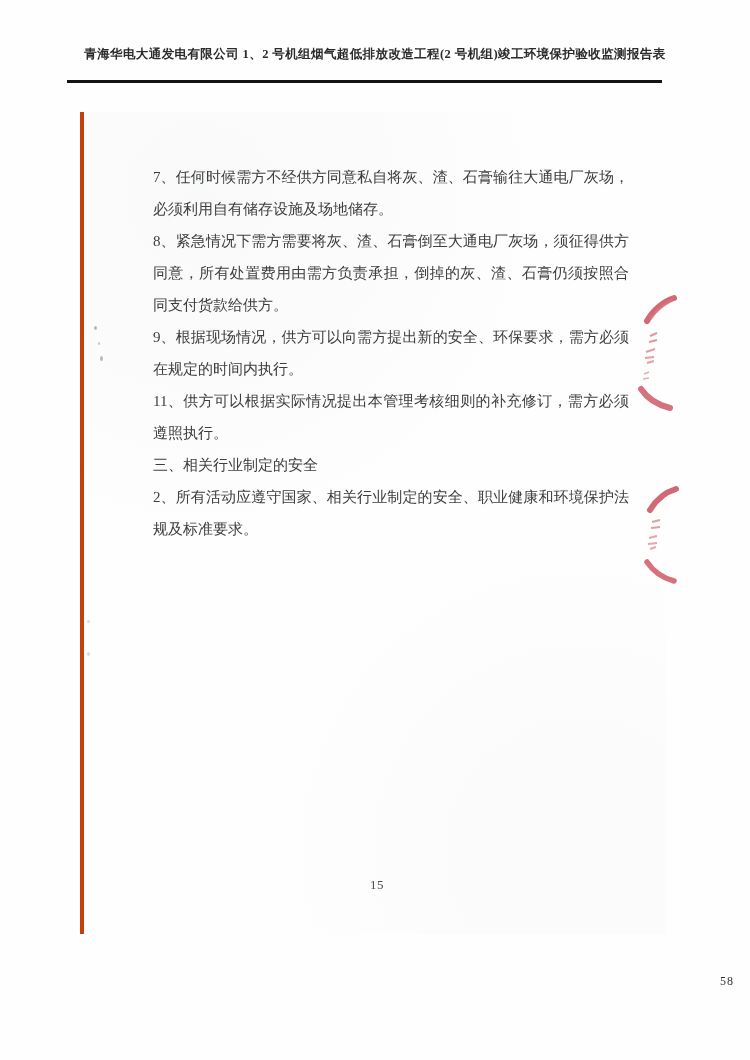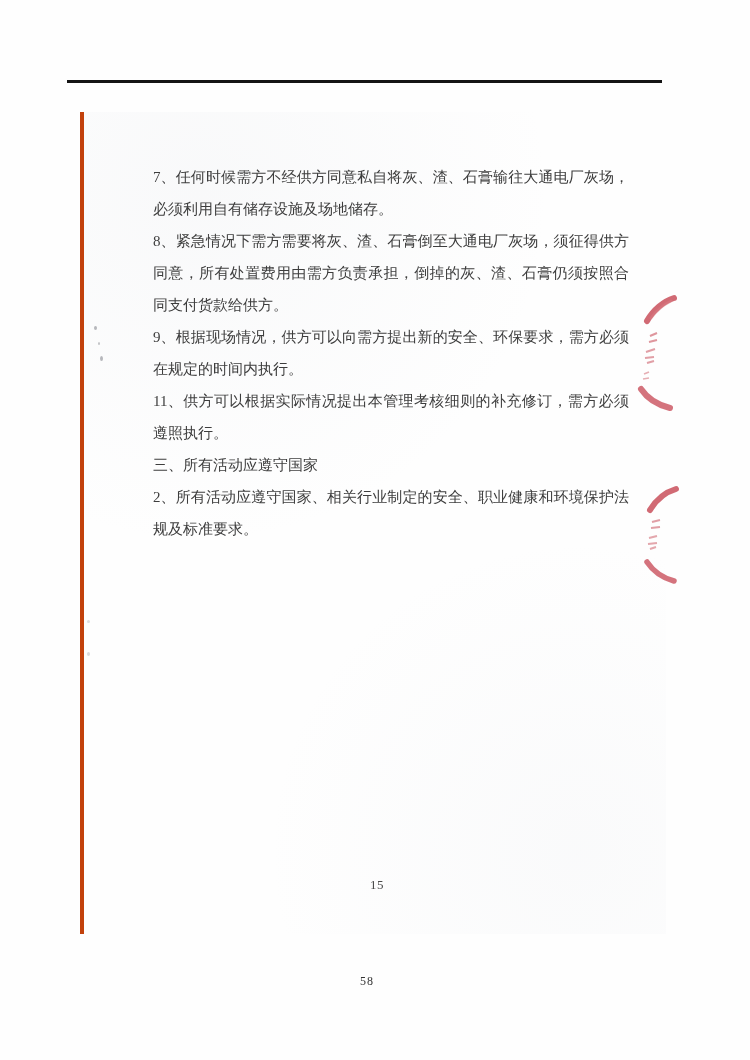--- a/index.html
+++ b/index.html
@@ -99,42 +99,43 @@
   .speck-2 { top: 342px; left: 98px;  width: 2px; height: 3px; opacity: 0.45; }
   .speck-3 { top: 356px; left: 100px; width: 3px; height: 5px; opacity: 0.55; }
   .speck-4 { top: 620px; left: 87px;  width: 3px; height: 3px; opacity: 0.25; }
   .speck-5 { top: 652px; left: 87px;  width: 3px; height: 4px; opacity: 0.28; }
   
   .outer-page-number {
     position: absolute;
     top: 974px;
     left: 0;
     width: 734px;
-    text-align: center;
+    text-align: right;
     font-size: 12px;
     color: #333333;
     letter-spacing: 1px;
   }
 </style>
 </head>
 <body>
 
 <div class="page">
 
+  <div class="header-title">青海华电大通发电有限公司 1、2 号机组烟气超低排放改造工程(2 号机组)竣工环境保护验收监测报告表</div>
   <div class="header-rule"></div>
 
   <div class="scan-page">
     <div class="scan-noise"></div>
 
     <div class="body-text">
       <p>7、任何时候需方不经供方同意私自将灰、渣、石膏输往大通电厂灰场，必须利用自有储存设施及场地储存。</p>
       <p>8、紧急情况下需方需要将灰、渣、石膏倒至大通电厂灰场，须征得供方同意，所有处置费用由需方负责承担，倒掉的灰、渣、石膏仍须按照合同支付货款给供方。</p>
       <p>9、根据现场情况，供方可以向需方提出新的安全、环保要求，需方必须在规定的时间内执行。</p>
       <p>11、供方可以根据实际情况提出本管理考核细则的补充修订，需方必须遵照执行。</p>
-      <p>三、所有活动应遵守国家</p>
+      <p>三、相关行业制定的安全</p>
       <p>2、所有活动应遵守国家、相关行业制定的安全、职业健康和环境保护法规及标准要求。</p>
     </div>
 
     <div class="inner-page-number">15</div>
   </div>
 
   <div class="seal-fragment seal-top">
     <svg width="44" height="120" viewBox="0 0 44 120" xmlns="http://www.w3.org/2000/svg">
       <path d="M40 6 C30 9 19 18 13 29" stroke="#c9505c" stroke-width="6" fill="none" stroke-linecap="round" opacity="0.85"></path>
       <path d="M37 9 C29 13 22 19 17 26" stroke="#d97b84" stroke-width="3" fill="none" stroke-linecap="round" opacity="0.5"></path>

